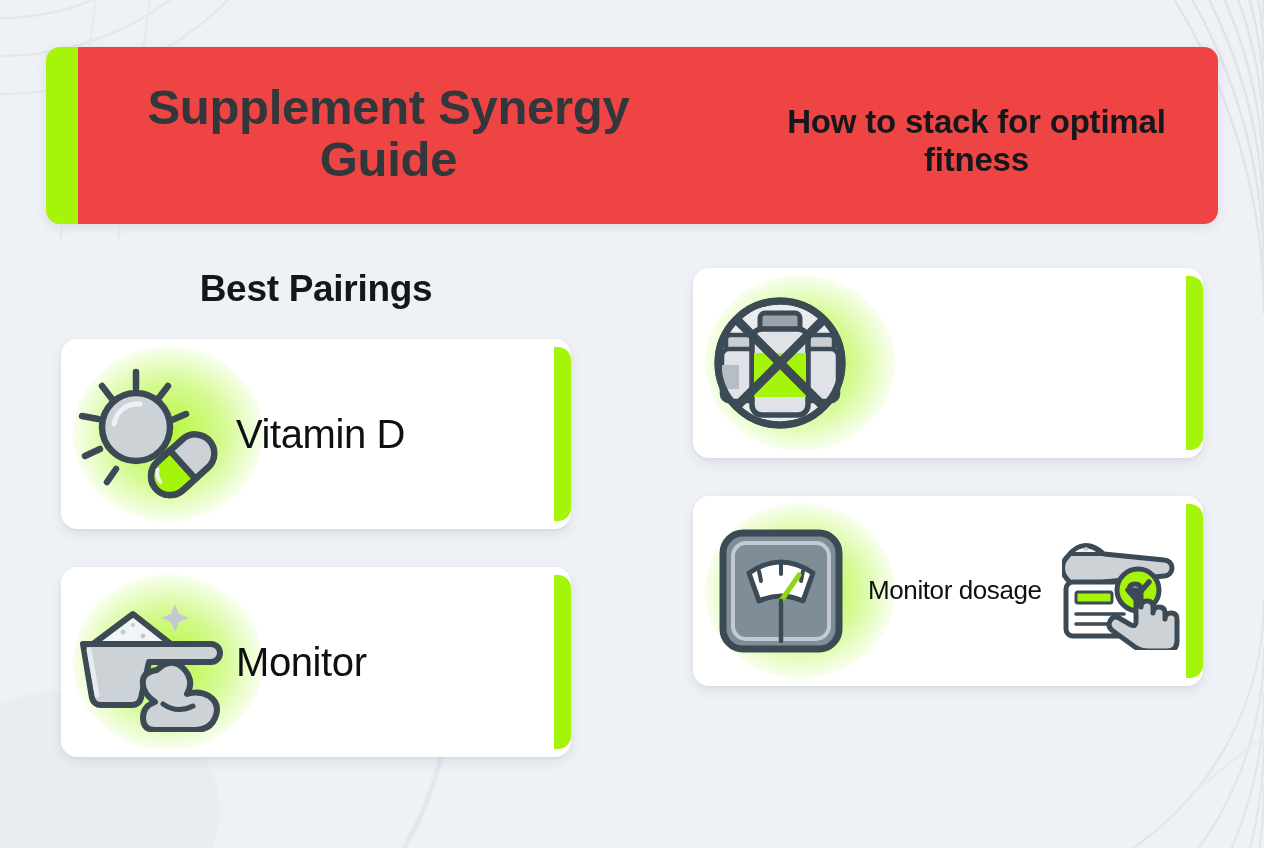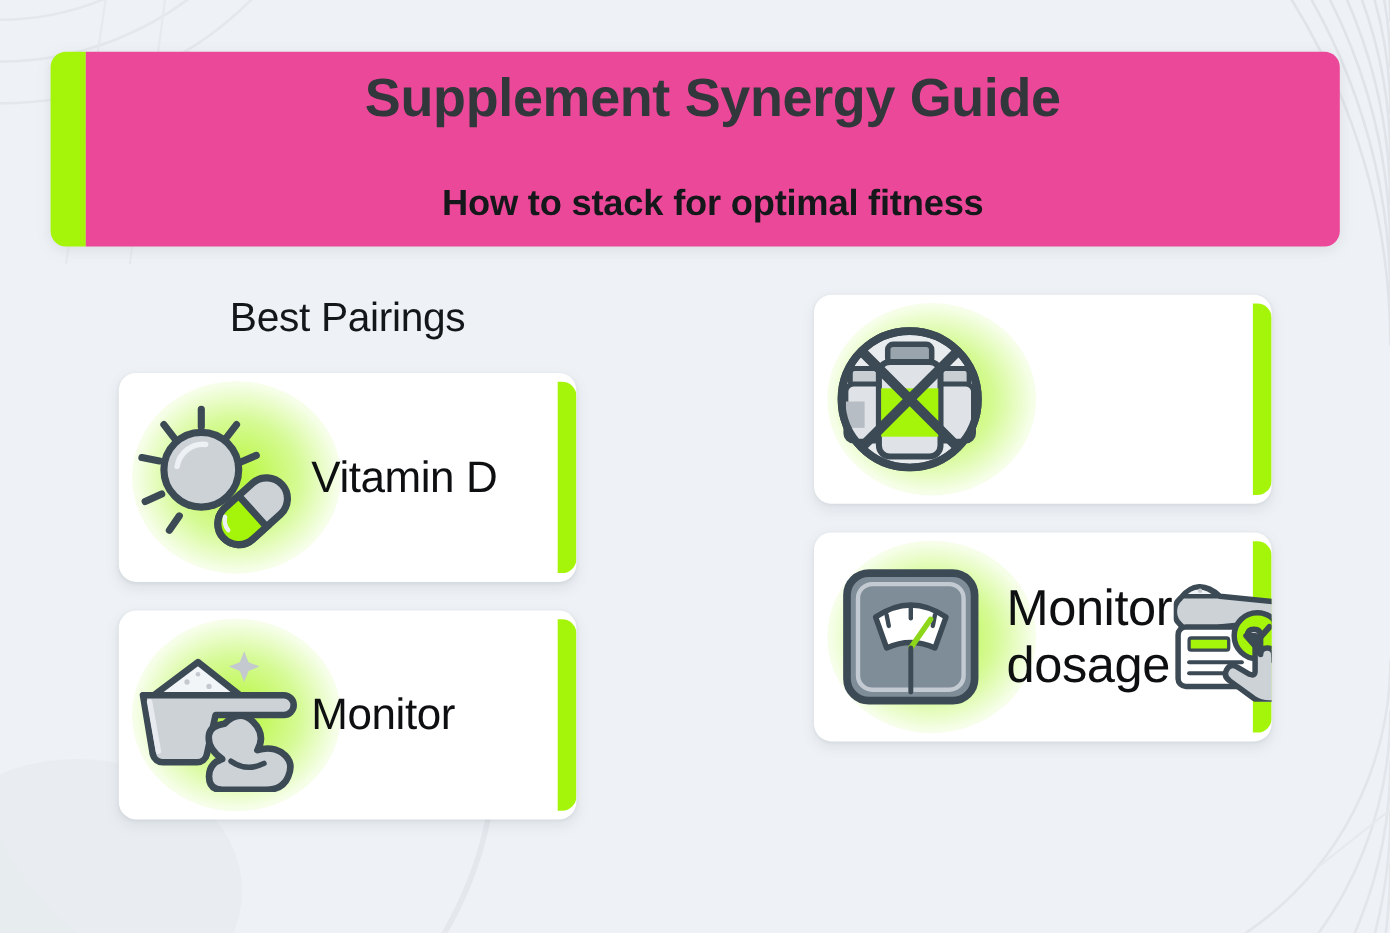--- a/index.html
+++ b/index.html
@@ -19,50 +19,50 @@
   .header-wrap{
     position:absolute; left:46px; top:47px; width:1172px; height:177px;
     z-index:3; display:flex; align-items:stretch;
     filter: drop-shadow(0 3px 6px rgba(90,105,120,.13));
   }
   .header-accent{
     width:32px; background:#a5f50a;
     border-radius:14px 0 0 14px; flex:0 0 32px;
   }
   .header-body{
-    flex:1; background:#ec4899; border-radius:0 14px 14px 0;
-    display:flex; flex-direction:column; align-items:center; justify-content:center;
+    flex:1; background:#ef4444; border-radius:0 14px 14px 0;
+    display:flex; flex-direction:row; align-items:center; justify-content:center;
     padding-bottom:4px;
     gap:36px;
   }
   .header-title{
     font-size:49px; font-weight:bold; color:#31373a;
     letter-spacing:-0.3px; line-height:1.06; text-align:center;
   }
   .header-subtitle{
     font-size:33px; font-weight:700; color:#15181a;
     margin-top:14px; text-align:center; letter-spacing:-0.2px;
   }
 
   
   .columns{
     position:absolute; left:0; top:268px; width:1264px;
     z-index:2; display:flex;
   }
   .column{ width:632px; display:flex; flex-direction:column; align-items:center; }
   .column-title{
-    font-size:37px; font-weight:400; color:#14171a;
+    font-size:37px; font-weight:700; color:#14171a;
     letter-spacing:-0.3px; margin-bottom:29px;
   }
 
   
   .card{
-    position:relative; width:416px; height:190px;
+    position:relative; width:510px; height:190px;
     background:#ffffff; border-radius:16px;
-    margin-bottom:26px;
+    margin-bottom:38px;
     display:flex; align-items:center;
     box-shadow:0 5px 12px rgba(110,125,140,.13), 0 1px 3px rgba(110,125,140,.10);
     overflow:hidden;
   }
   .card-bar{
     position:absolute; right:0; top:8px; bottom:8px; width:17px;
     background:#a5f50a; border-radius:0 13px 13px 0;
   }
   .card-glow{
     position:absolute; left:12px; top:50%; transform:translateY(-50%);
@@ -73,21 +73,21 @@
   .card-icon{
     position:relative; z-index:2; width:175px; flex:0 0 175px;
     display:flex; align-items:center; justify-content:center;
   }
   .card-label{
     position:relative; z-index:2; flex:1;
     font-size:40px; font-weight:400; color:#0d0f11;
     line-height:1.12; letter-spacing:-0.4px;
     padding-right:18px;
   }
-  .card.has-extra .card-label{ font-size:46px; padding-right:0; }
+  .card.has-extra .card-label{ font-size:26px; padding-right:0; }
   .card-extra{
     position:relative; z-index:2; width:125px; flex:0 0 125px;
     display:flex; align-items:center; justify-content:center; margin-right:18px;
   }
 </style>
 </head>
 <body>
 
 <svg id="bg-decor" viewBox="0 0 1264 848" xmlns="http://www.w3.org/2000/svg" aria-hidden="true">
   <rect x="0" y="0" width="1264" height="848" fill="#eef1f5"></rect>

